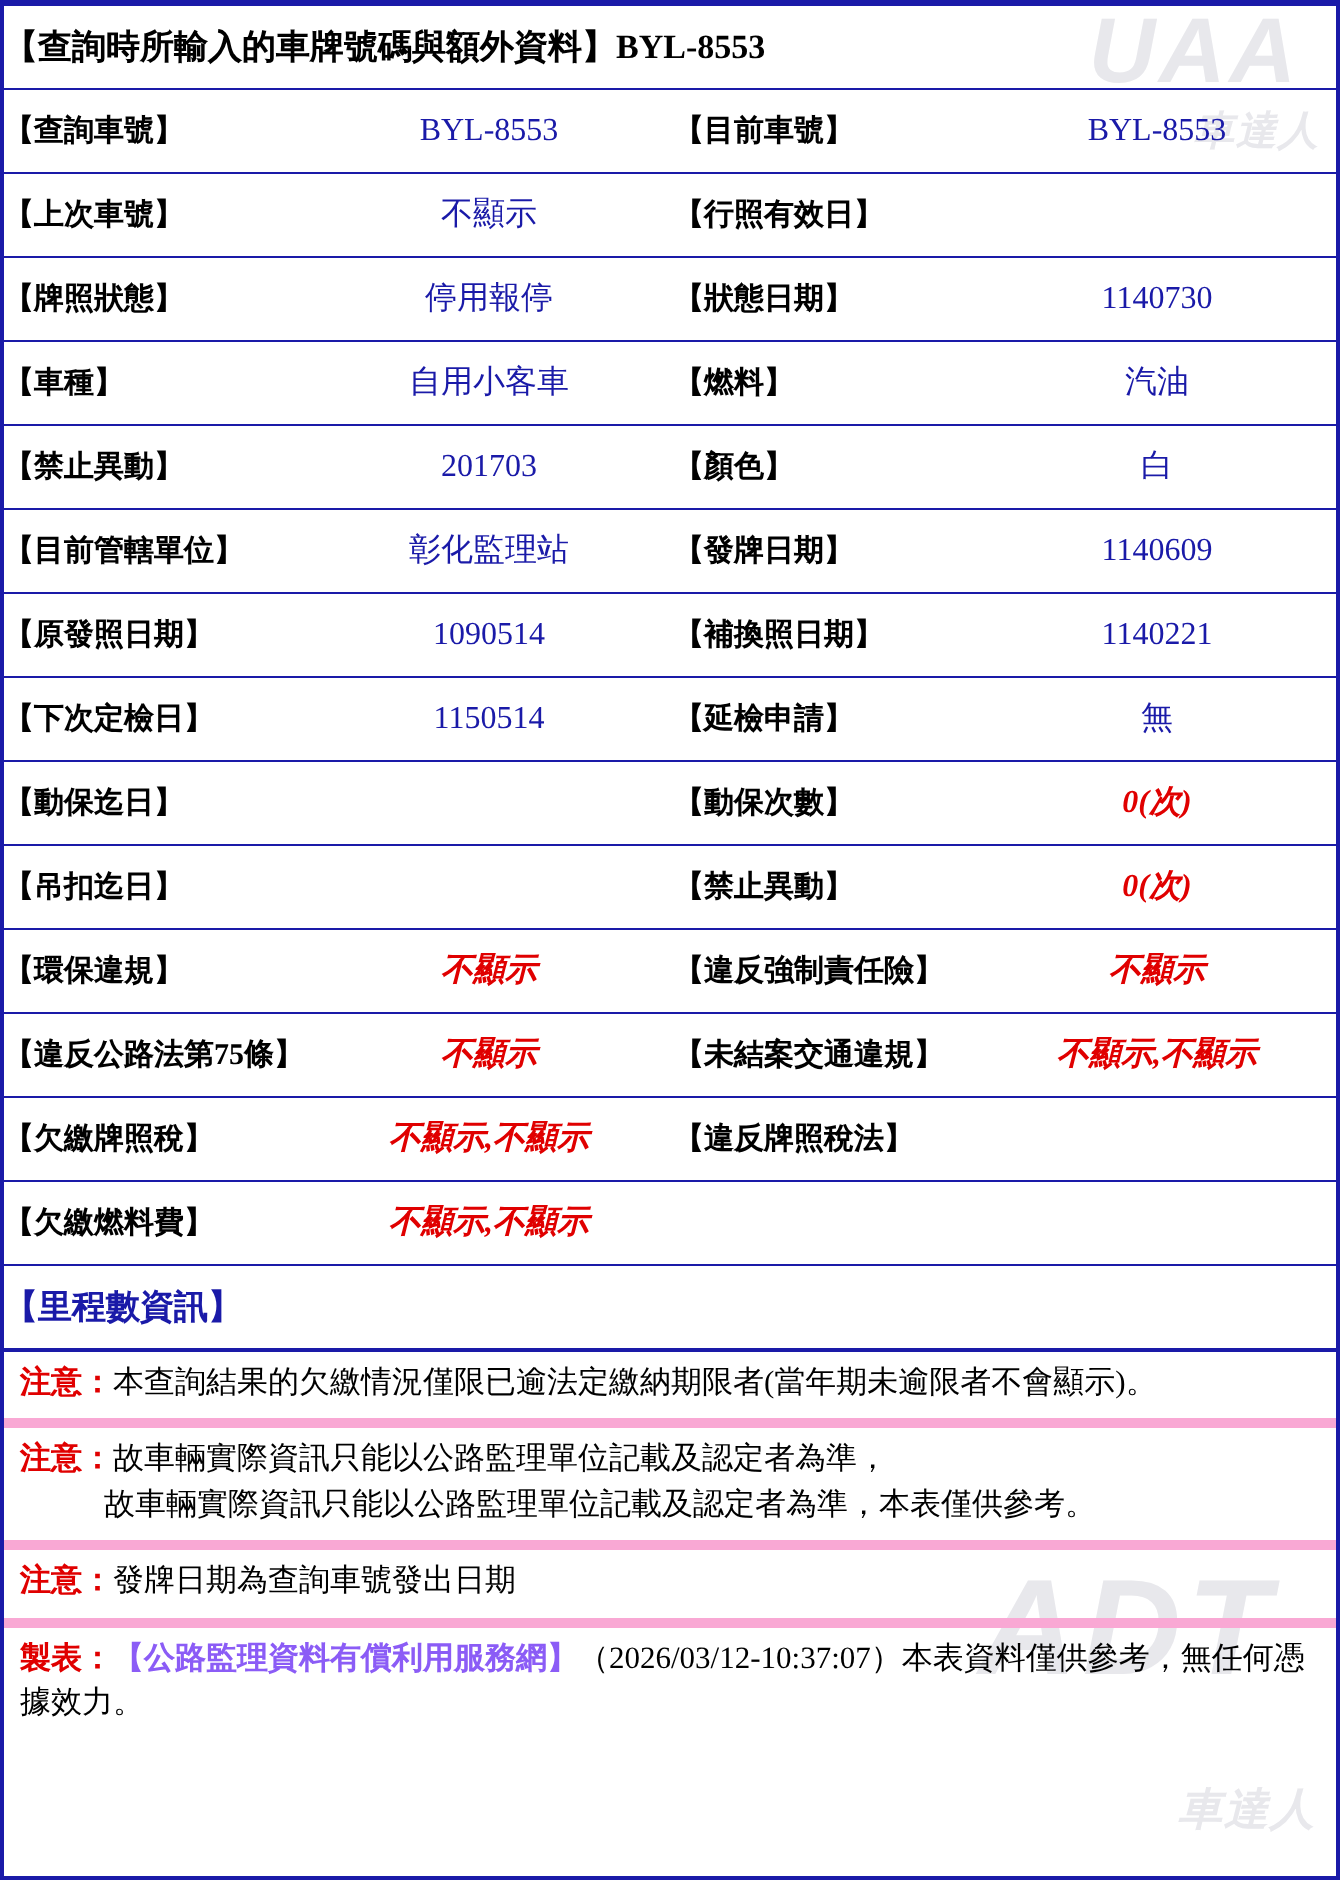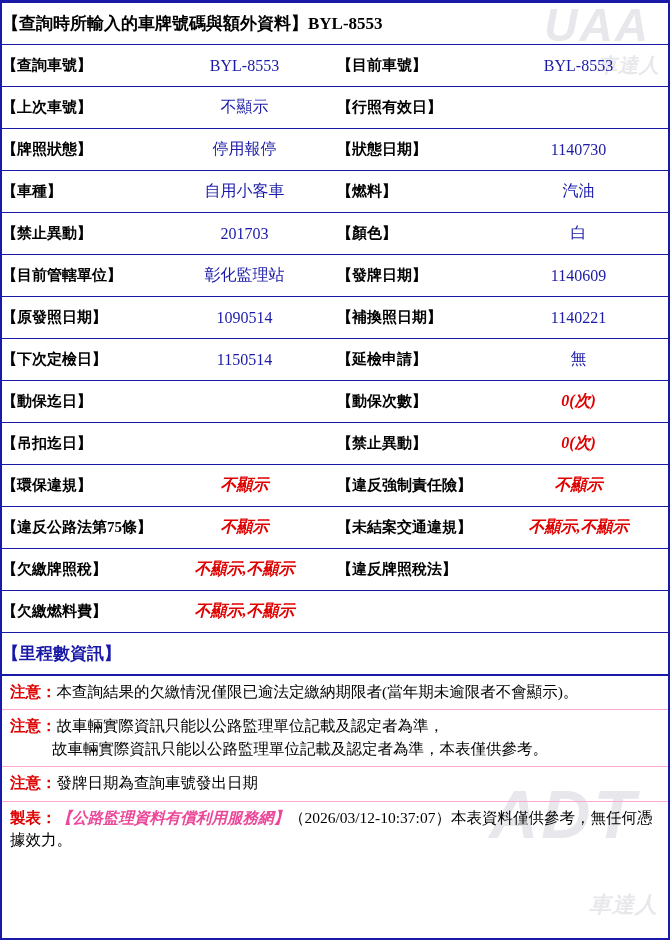--- a/index.html
+++ b/index.html
@@ -90,38 +90,37 @@
   .mileage .title {
     color: #1a1aa8;
     font-weight: bold;
   }
   .notes {
     position: relative;
     z-index: 1;
     border-top: 1px solid #1a1aa8;
   }
   .note {
-    border-bottom: 1px solid #f9a8d4;
+    border-bottom: 5px solid #f9a8d4;
     padding: 5px 8px 6px 8px;
     font-size: 15.5px;
     line-height: 1.45;
   }
   .note:last-child { border-bottom: none; }
   .note b {
     color: #e00000;
     font-weight: bold;
   }
   .note .ind {
     display: inline-block;
     padding-left: 42px;
   }
   .note .blue {
-    color: #ec4899;
-    font-weight: bold;
-    font-style: italic;
+    color: #8b5cf6;
+    font-weight: bold;
   }
 </style>
 </head>
 <body>
 
 <div class="page">
 
   <div class="watermark wm1">UAA</div>
   <div class="watermark wm2">車達人</div>
   <div class="watermark wm3">ADT</div>

